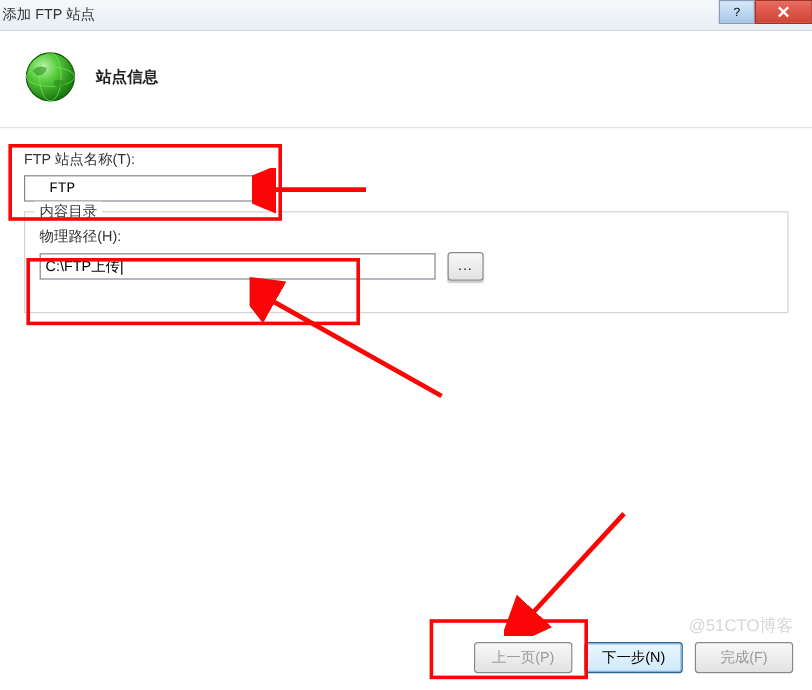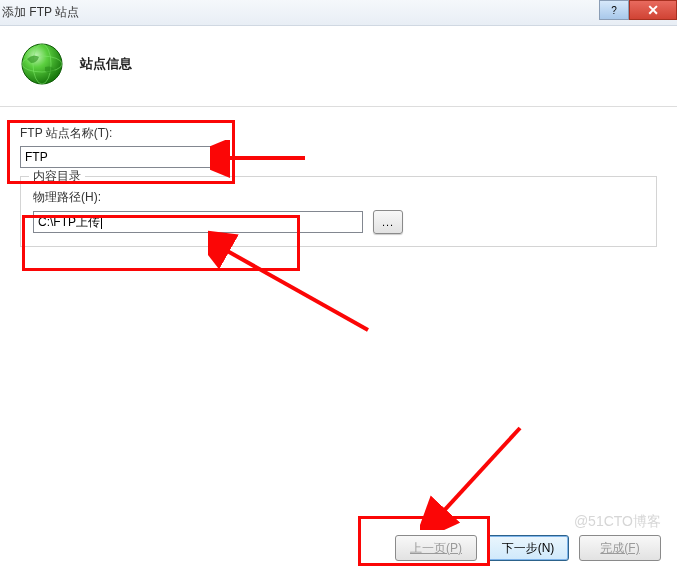--- a/index.html
+++ b/index.html
@@ -62,28 +62,28 @@
       padding: 18px 20px 0 20px;
       background: #f6f8fa;
       background: #fff;
     }
     .field-block { position: relative; }
     .label { color: #333; margin-bottom: 4px; display: block; }
     .text-input {
       width: 200px;
       height: 22px;
       border: 1px solid #828790;
-      padding: 2px 4px;
-      font-size: 12px;
-      font-family: Liberation Sans, sans-serif;
+      padding: 2px 20px;
+      font-size: 12px;
+      font-family: Liberation Mono, monospace;
       background: #fff;
     }
     .groupbox {
       border: 1px solid #d4d4d4;
-      padding: 12px 12px 12px 12px;
+      padding: 12px 12px 26px 12px;
       position: relative;
       margin-top: 8px;
     }
     .groupbox-title {
       position: absolute;
       top: -9px;
       left: 8px;
       background: #fff;
       padding: 0 4px;
       color: #333;
@@ -122,21 +122,20 @@
       background: linear-gradient(to bottom, #f8f8f8, #e2e2e2);
       border-radius: 3px;
       font-size: 12px;
       font-family: inherit;
       cursor: pointer;
       padding: 0 10px;
     }
     .wiz-btn:disabled {
       color: #9a9a9a;
       cursor: default;
-      text-decoration: underline;
     }
     .wiz-btn.default {
       border: 1px solid #2c628b;
       box-shadow: 0 0 0 1px #7eb4ea inset;
       background: linear-gradient(to bottom, #eaf6fd, #cfe9fb);
     }
     .watermark {
       position: absolute;
       bottom: 44px;
       right: 16px;

